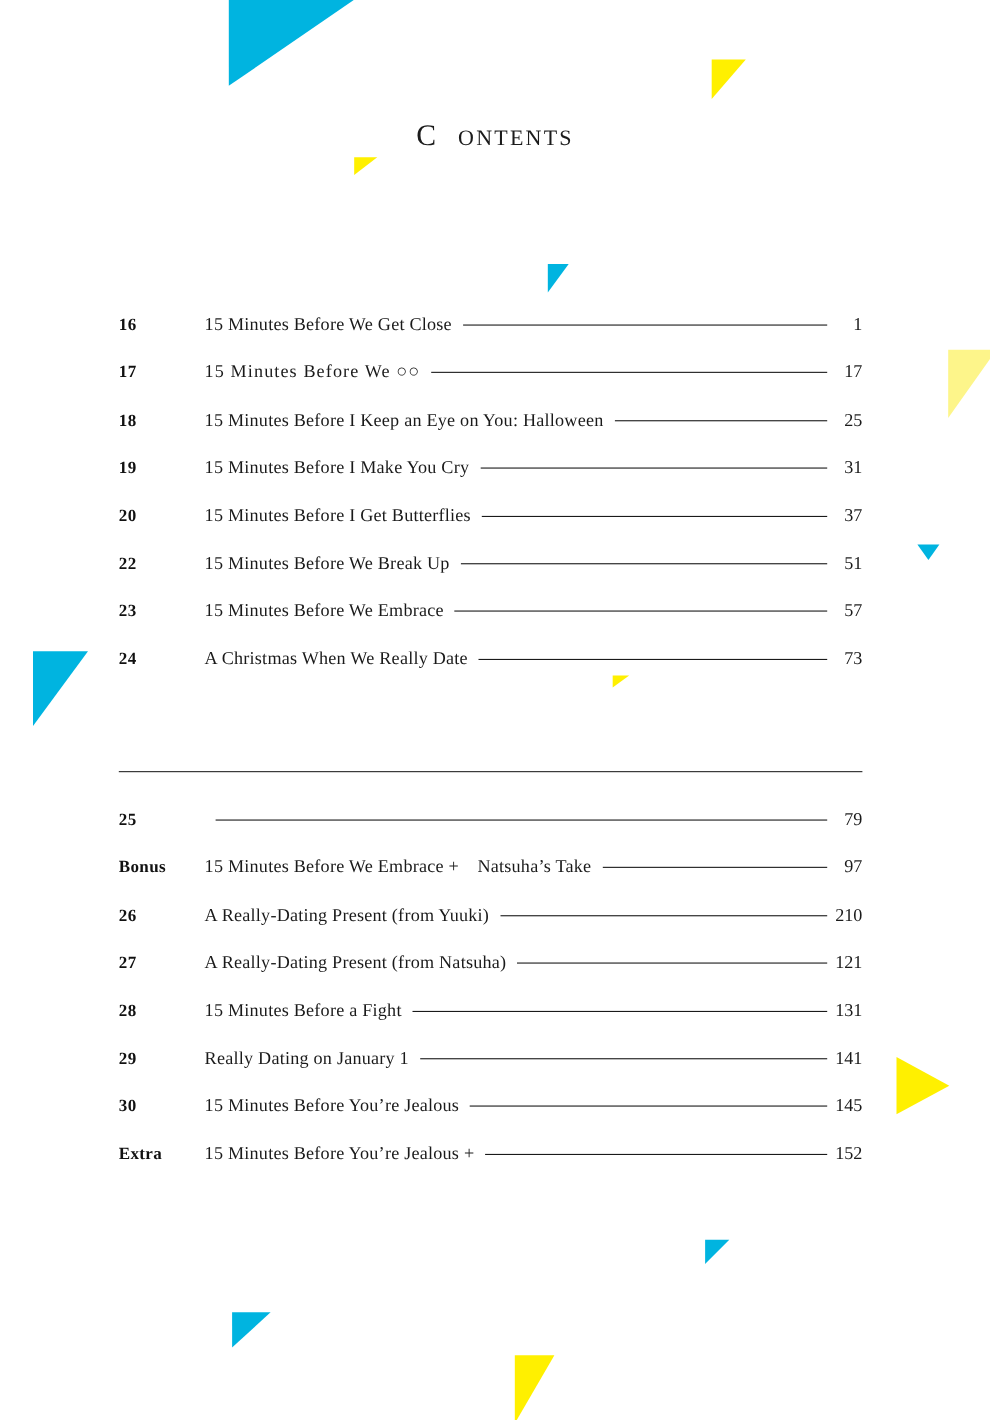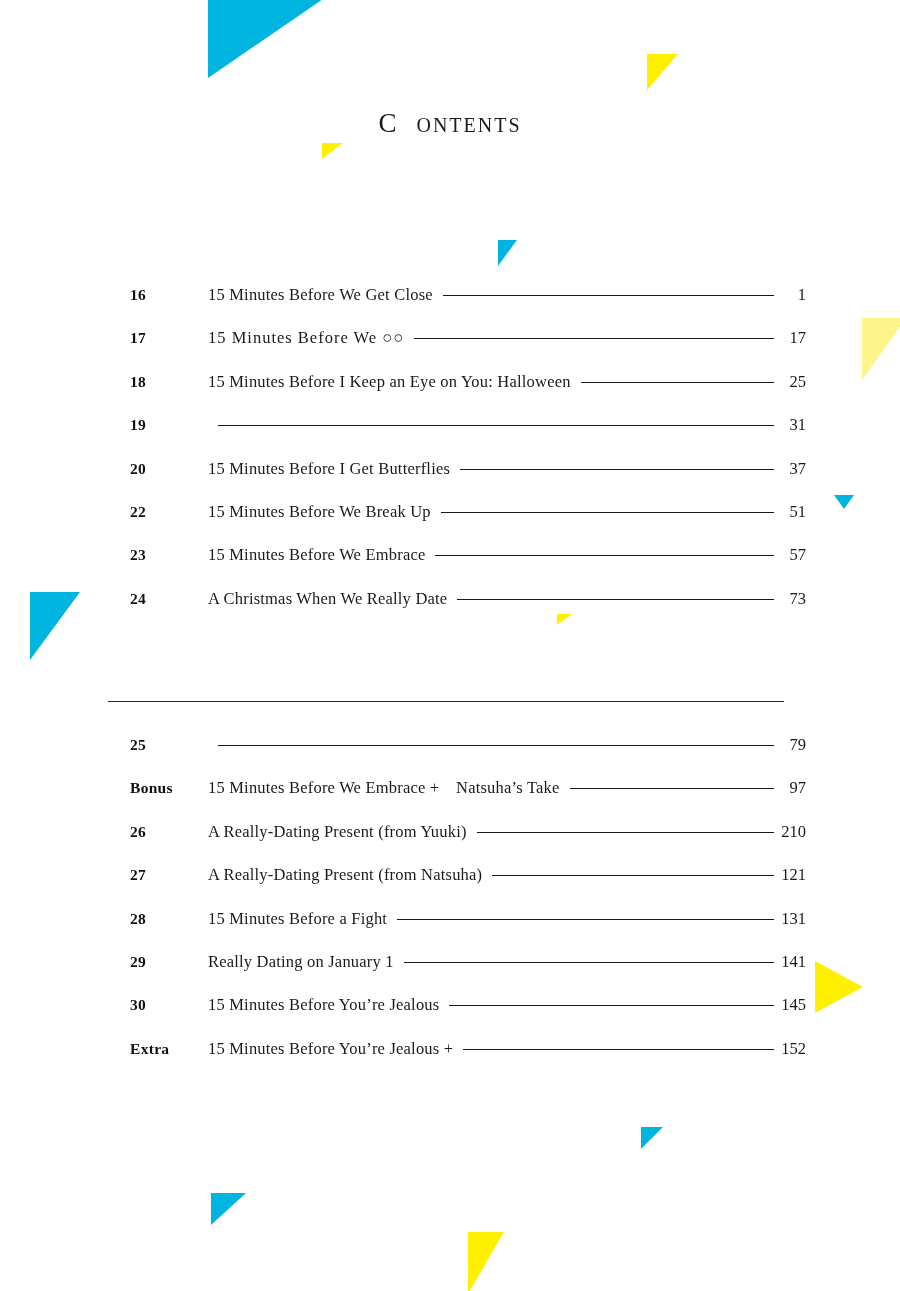--- a/index.html
+++ b/index.html
@@ -43,21 +43,20 @@
     font-size: 20px;
     margin-left: 18px;
   }
 
   
   .toc {
     position: absolute;
     left: 108px;
     top: 285px;
     width: 676px;
-    margin-left: 22px;
   }
   .toc-row {
     display: flex;
     align-items: baseline;
     height: 43.4px;
   }
   .toc-num {
     width: 78px;
     flex: 0 0 78px;
     font-weight: bold;
@@ -152,20 +151,21 @@
 
   <div class="toc-row">
     <span class="toc-num">18</span>
     <span class="toc-title">15 Minutes Before I Keep an Eye on You: Halloween</span>
     <span class="toc-leader"></span>
     <span class="toc-page">25</span>
   </div>
 
   <div class="toc-row">
     <span class="toc-num">19</span>
+    <span class="toc-title">15 Minutes Before I Make You Cry</span>
     <span class="toc-leader"></span>
     <span class="toc-page">31</span>
   </div>
 
   <div class="toc-row">
     <span class="toc-num">20</span>
     <span class="toc-title">15 Minutes Before I Get Butterflies</span>
     <span class="toc-leader"></span>
     <span class="toc-page">37</span>
   </div>

